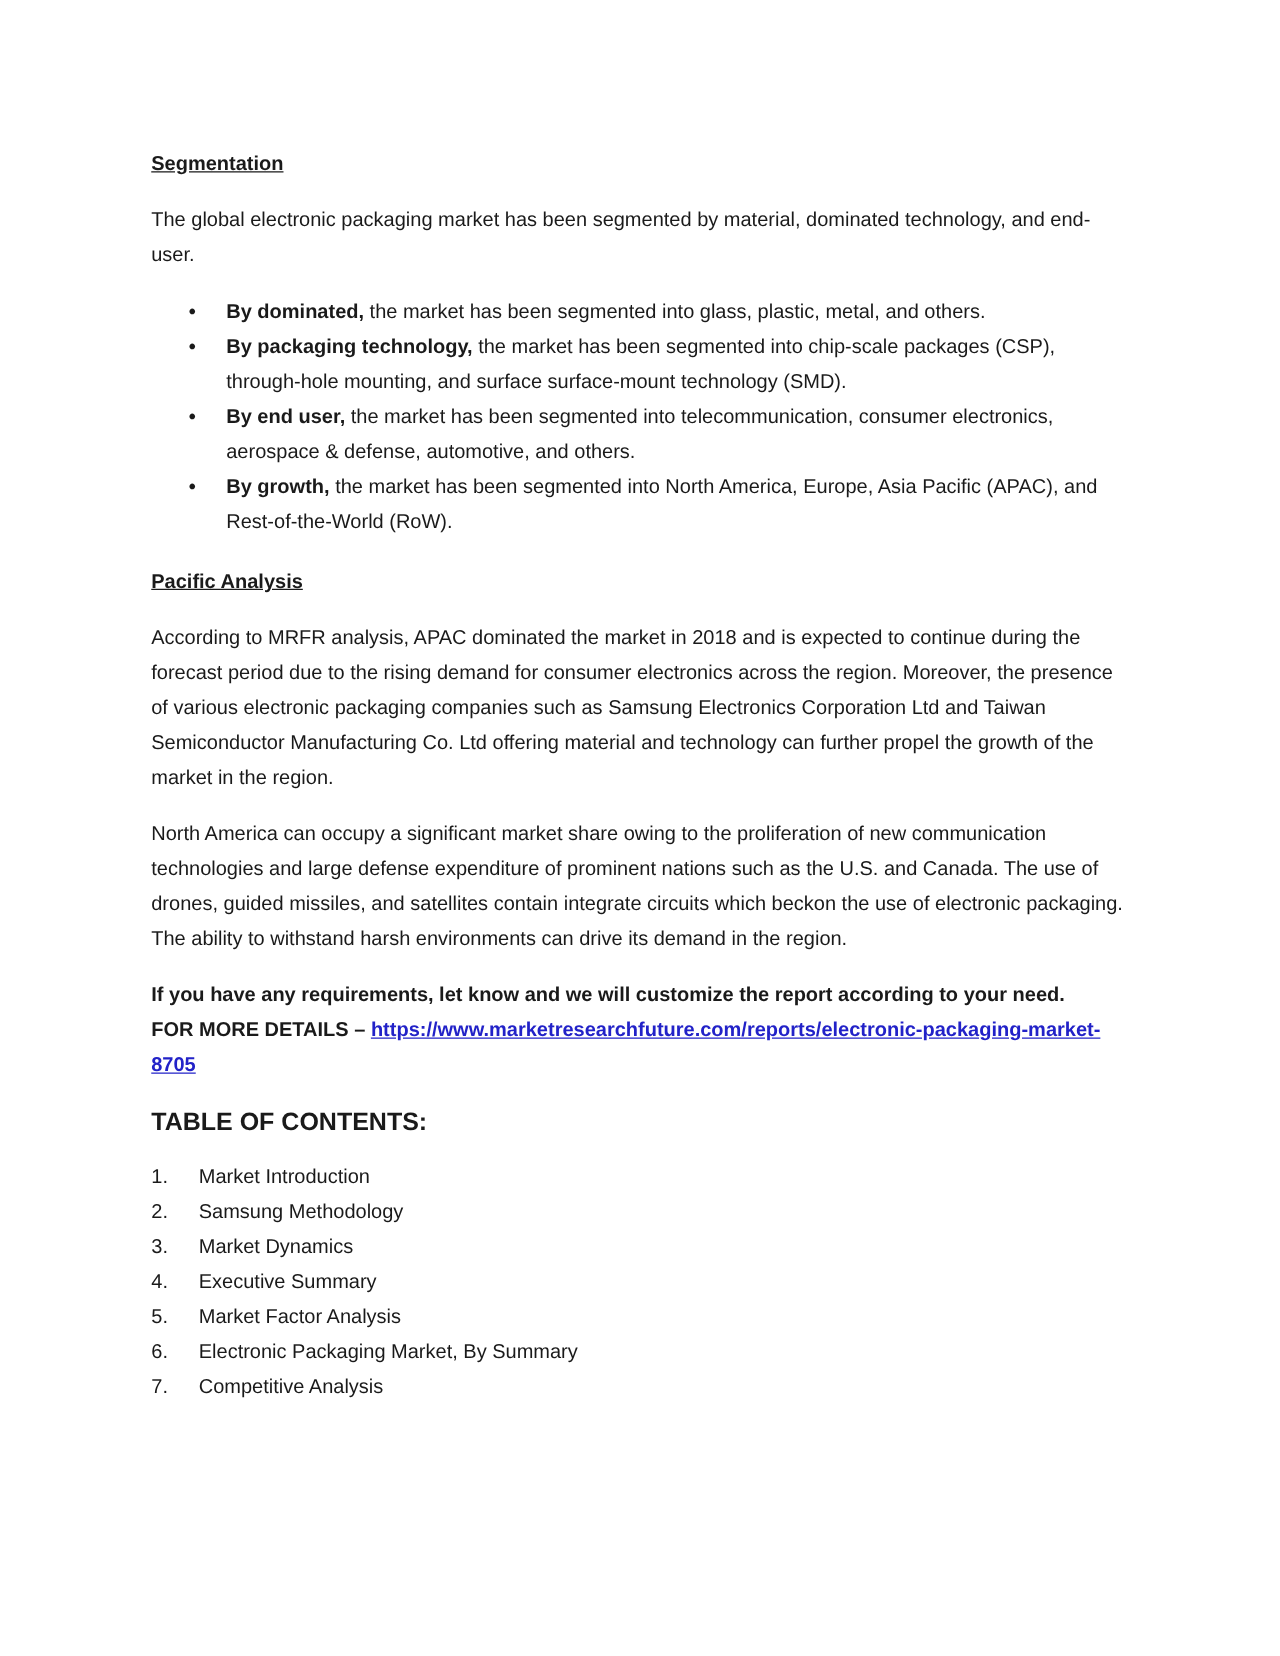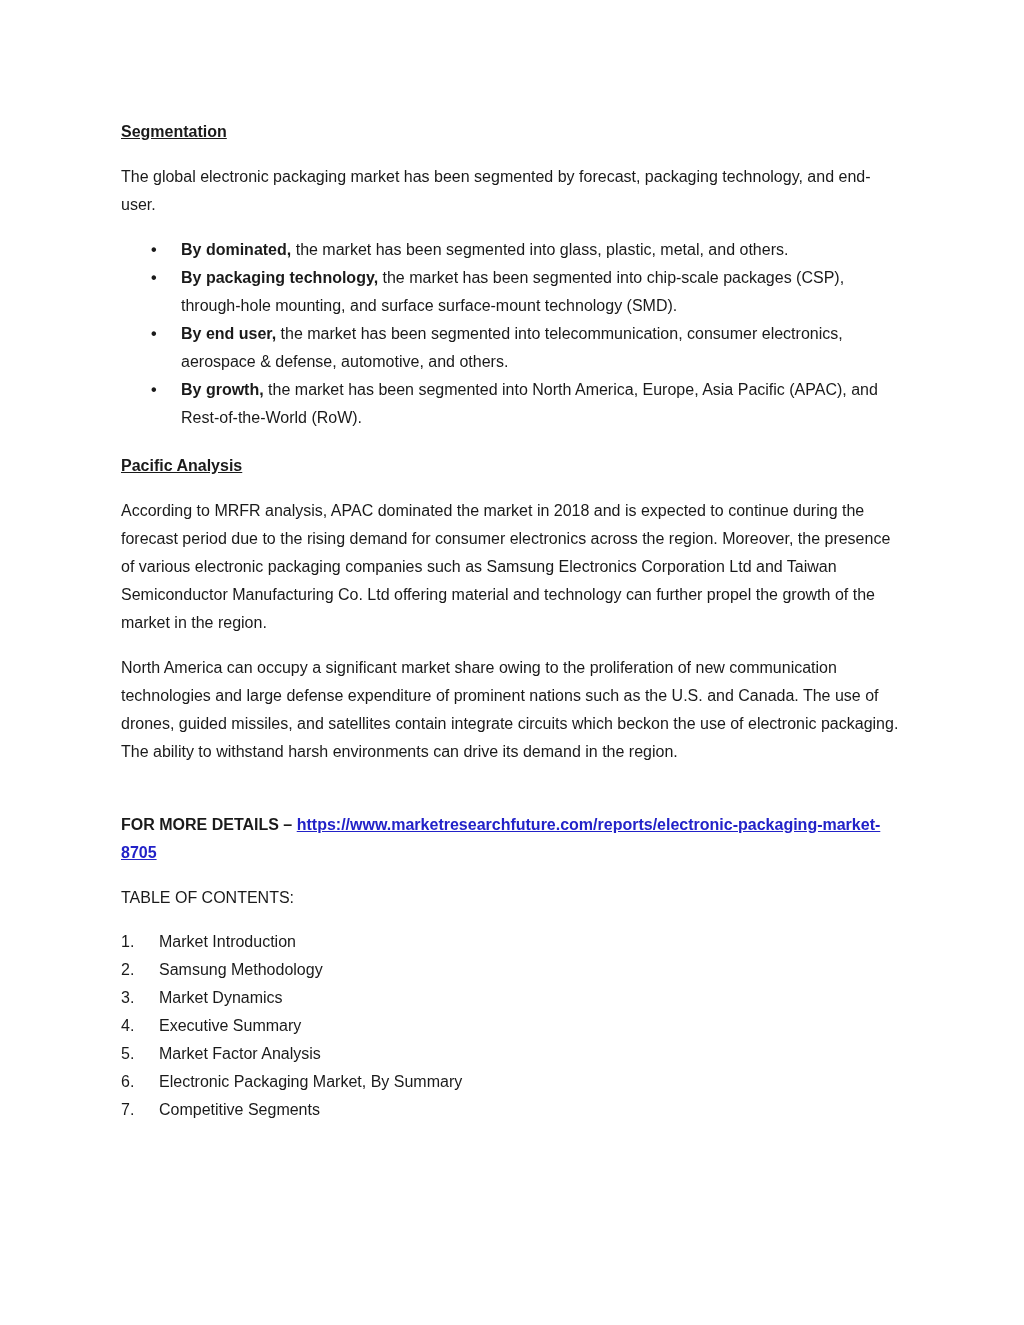--- a/index.html
+++ b/index.html
@@ -55,23 +55,23 @@
   .cta-block {
     font-weight: bold;
     margin: 0 0 17px 0;
   }
   a.report-link {
     font-weight: bold;
     text-decoration: underline;
     cursor: pointer;
   }
   h3.toc-heading {
-    font-size: 16px;
+    font-size: 20px;
     line-height: 28px;
-    font-weight: normal;
+    font-weight: bold;
     margin: 0 0 16px 0;
   }
   ol.toc-list {
     list-style: none;
     counter-reset: tocnum;
     margin: 0;
   }
   ol.toc-list li {
     position: relative;
     counter-increment: tocnum;
@@ -85,21 +85,21 @@
   }
 </style>
 </head>
 <body style="color: rgb(26, 26, 26);">
 
 <div class="page">
   <div class="content">
 
     <h2 class="doc-heading"><span class="u">Segmentation</span></h2>
 
-    <p class="doc-para">The global electronic packaging market has been segmented by forecast, packaging technology, and end-user.</p>
+    <p class="doc-para">The global electronic packaging market has been segmented by material, dominated technology, and end-user.</p>
 
     <ul class="bullet-list">
       <li>
         <span class="marker">•</span>
         <b>By dominated,</b><span> the market has been segmented into glass, plastic, metal, and others.</span>
       </li>
       <li>
         <span class="marker">•</span>
         <b>By packaging technology,</b><span> the market has been segmented into chip-scale packages (CSP), through-hole mounting, and surface surface-mount technology (SMD).</span>
       </li>
@@ -113,30 +113,30 @@
       </li>
     </ul>
 
     <h2 class="doc-heading"><span class="u">Pacific Analysis</span></h2>
 
     <p class="doc-para">According to MRFR analysis, APAC dominated the market in 2018 and is expected to continue during the forecast period due to the rising demand for consumer electronics across the region. Moreover, the presence of various electronic packaging companies such as Samsung Electronics Corporation Ltd and Taiwan Semiconductor Manufacturing Co. Ltd offering material and technology can further propel the growth of the market in the region.</p>
 
     <p class="doc-para">North America can occupy a significant market share owing to the proliferation of new communication technologies and large defense expenditure of prominent nations such as the U.S. and Canada. The use of drones, guided missiles, and satellites contain integrate circuits which beckon the use of electronic packaging. The ability to withstand harsh environments can drive its demand in the region.</p>
 
     <p class="doc-para cta-block">
-      <br>
+      <span class="b">If you have any requirements, let know and we will customize the report according to your need.</span><br>
       <span class="b">FOR MORE DETAILS – </span><a class="report-link" href="#" style="color: rgb(34, 34, 200);">https://www.marketresearchfuture.com/reports/electronic-packaging-market-8705</a>
     </p>
 
     <h3 class="toc-heading">TABLE OF CONTENTS:</h3>
 
     <ol class="toc-list">
       <li><span>Market Introduction</span></li>
       <li><span>Samsung Methodology</span></li>
       <li><span>Market Dynamics</span></li>
       <li><span>Executive Summary</span></li>
       <li><span>Market Factor Analysis</span></li>
       <li><span>Electronic Packaging Market, By Summary</span></li>
-      <li><span>Competitive Segments</span></li>
+      <li><span>Competitive Analysis</span></li>
     </ol>
 
   </div>
 </div>
 
 </body></html>

